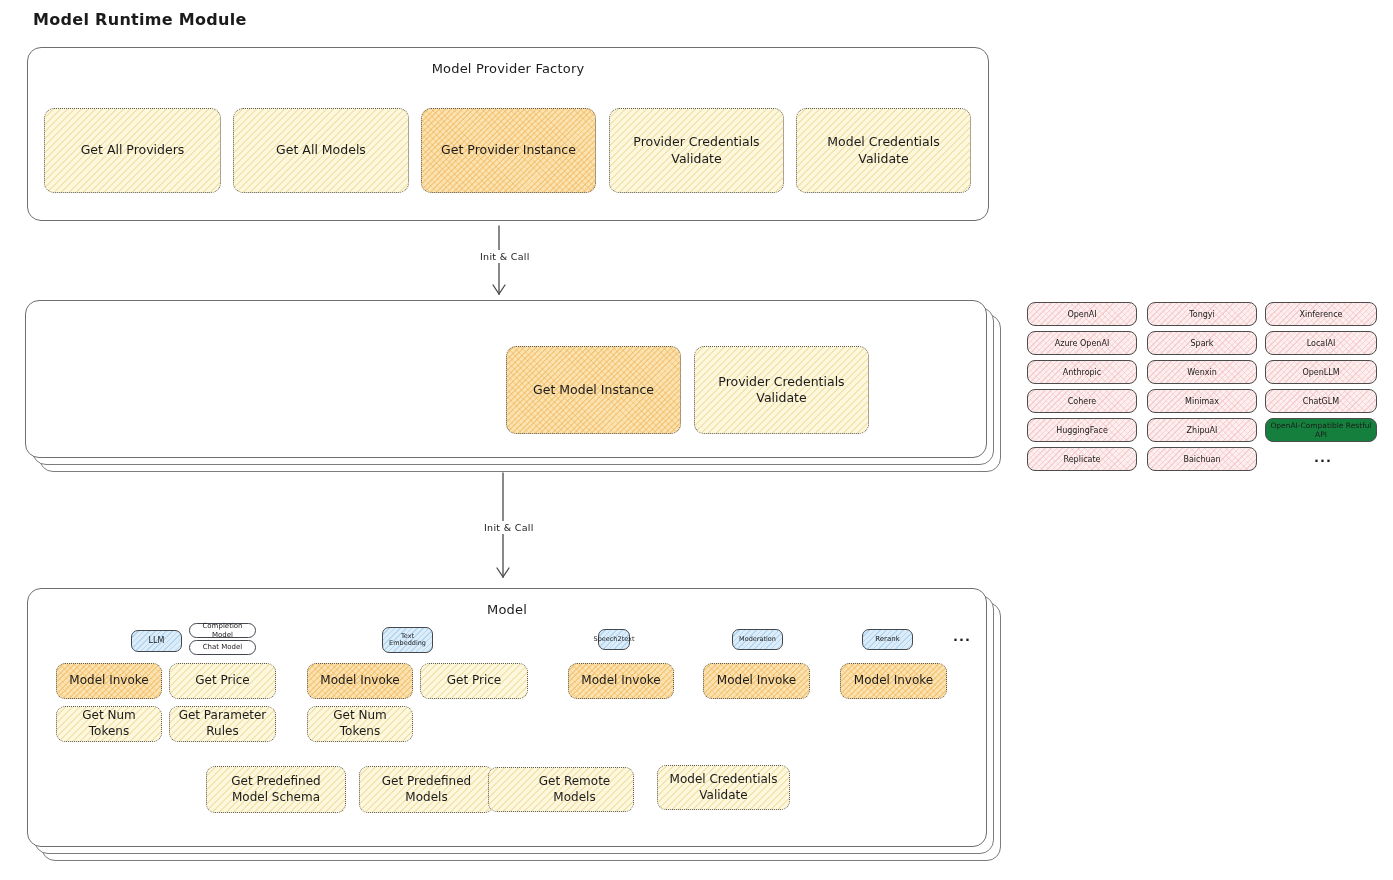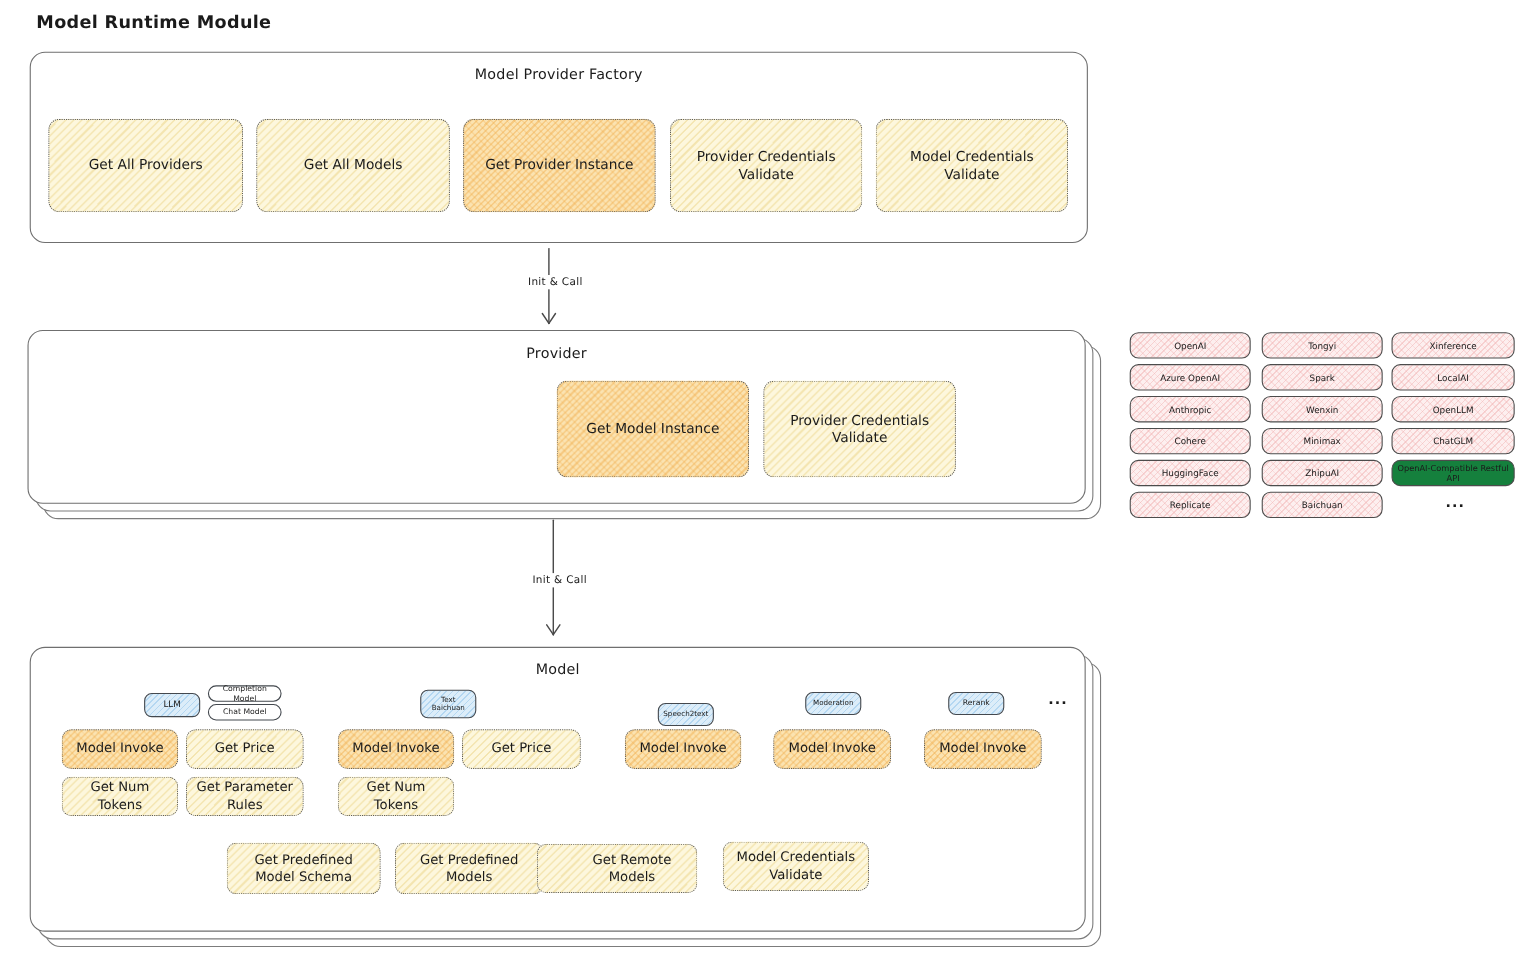--- a/index.html
+++ b/index.html
@@ -83,21 +83,20 @@
   <svg class="arrow" style="left:489px;top:226px;" width="20" height="70">
     <line x1="10" y1="0" x2="10" y2="68"></line>
     <line x1="4" y1="59" x2="10" y2="68"></line>
     <line x1="16" y1="59" x2="10" y2="68"></line>
   </svg>
   <div class="arrow-label" style="left:477px;top:250px;">Init &amp; Call</div>
 
   <div class="stack" style="left:39px;top:314px;width:960px;height:156px;"></div>
   <div class="stack" style="left:32px;top:307px;width:960px;height:156px;"></div>
   <div class="box" style="left:25px;top:300px;width:960px;height:156px;">
-    <div class="box-title">Provider</div>
     <div class="btn fill-orange" style="left:480px;top:45px;width:175px;height:88px;">Get Model Instance</div>
     <div class="btn fill-yellow" style="left:668px;top:45px;width:175px;height:88px;">Provider Credentials Validate</div>
   </div>
 
   <div class="pill" style="left:1027px;top:302px;">OpenAI</div>
   <div class="pill" style="left:1027px;top:331px;">Azure OpenAI</div>
   <div class="pill" style="left:1027px;top:360px;">Anthropic</div>
   <div class="pill" style="left:1027px;top:389px;">Cohere</div>
   <div class="pill" style="left:1027px;top:418px;">HuggingFace</div>
   <div class="pill" style="left:1027px;top:447px;">Replicate</div>
@@ -124,22 +123,22 @@
   <div class="arrow-label" style="left:481px;top:521px;">Init &amp; Call</div>
 
   <div class="stack" style="left:41px;top:602px;width:958px;height:257px;"></div>
   <div class="stack" style="left:34px;top:595px;width:958px;height:257px;"></div>
   <div class="box" style="left:27px;top:588px;width:958px;height:257px;">
     <div class="box-title">Model</div>
 
     <div class="tag" style="left:103px;top:41px;width:51px;height:22px;font-size:8px;">LLM</div>
     <div class="tag white" style="left:161px;top:34px;width:67px;height:15px;">Completion Model</div>
     <div class="tag white" style="left:161px;top:51px;width:67px;height:15px;">Chat Model</div>
-    <div class="tag" style="left:354px;top:38px;width:51px;height:26px;font-size:6.5px;">Text Baichuan</div>
-    <div class="tag" style="left:570px;top:40px;width:51px;height:21px;font-size:6.5px;margin-top:10px;">Speech2text</div>
+    <div class="tag" style="left:354px;top:38px;width:51px;height:26px;font-size:6.5px;">Text Embedding</div>
+    <div class="tag" style="left:570px;top:40px;width:32px;height:21px;font-size:6.5px;">Speech2text</div>
     <div class="tag" style="left:704px;top:40px;width:51px;height:21px;font-size:6.5px;">Moderation</div>
     <div class="tag" style="left:834px;top:40px;width:51px;height:21px;font-size:7px;">Rerank</div>
     <div class="ellipsis" style="left:925px;top:40px;">...</div>
 
     <div class="btn small fill-orange" style="left:28px;top:74px;width:106px;height:36px;">Model Invoke</div>
     <div class="btn small fill-yellow" style="left:141px;top:74px;width:107px;height:36px;">Get Price</div>
     <div class="btn small fill-orange" style="left:279px;top:74px;width:106px;height:36px;">Model Invoke</div>
     <div class="btn small fill-yellow" style="left:392px;top:74px;width:108px;height:36px;">Get Price</div>
     <div class="btn small fill-orange" style="left:540px;top:74px;width:106px;height:36px;">Model Invoke</div>
     <div class="btn small fill-orange" style="left:675px;top:74px;width:107px;height:36px;">Model Invoke</div>

